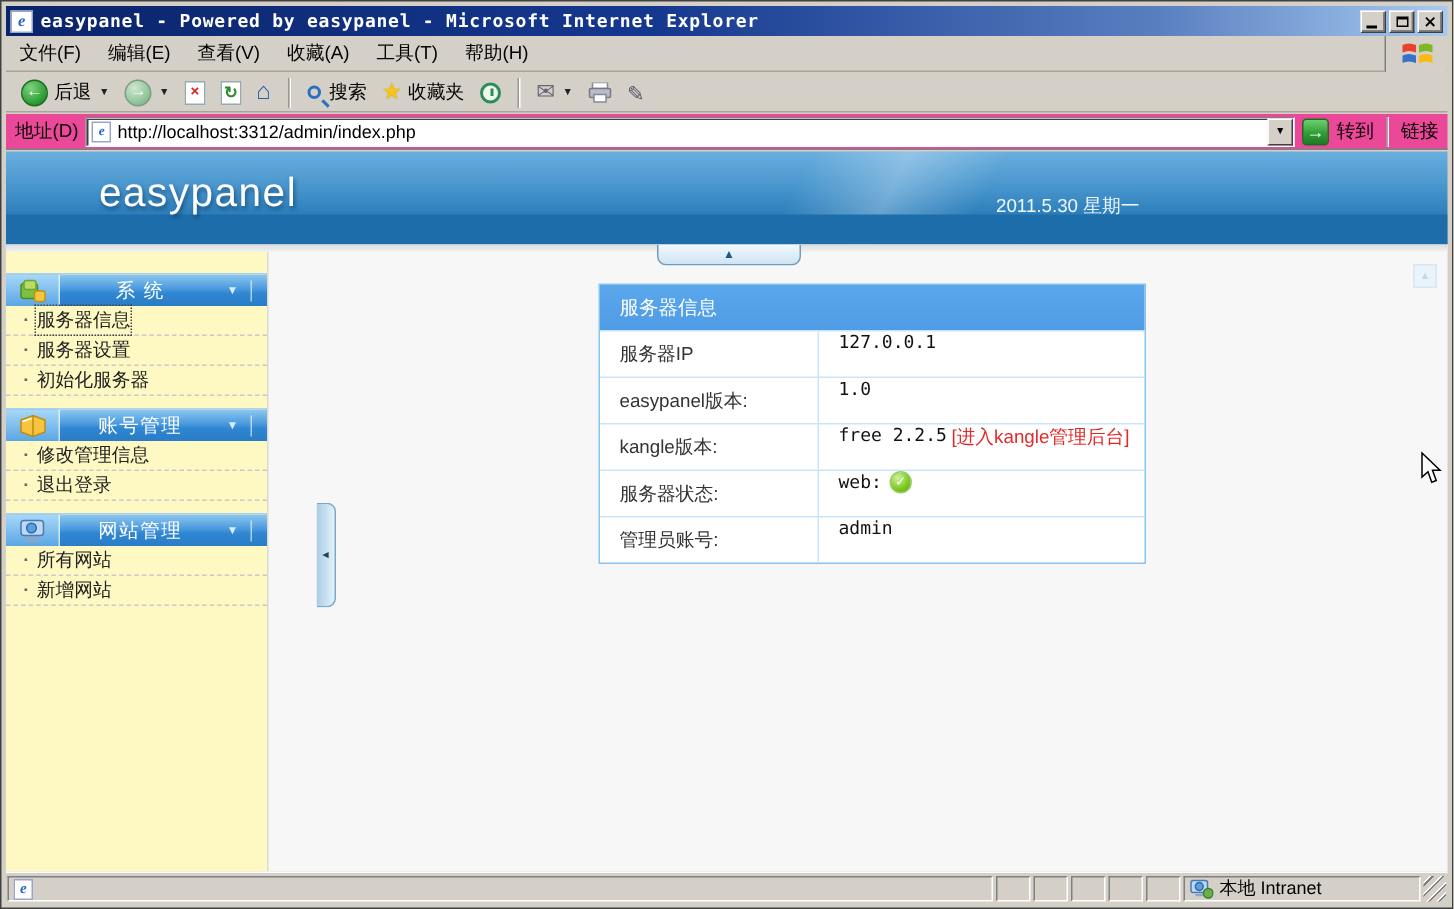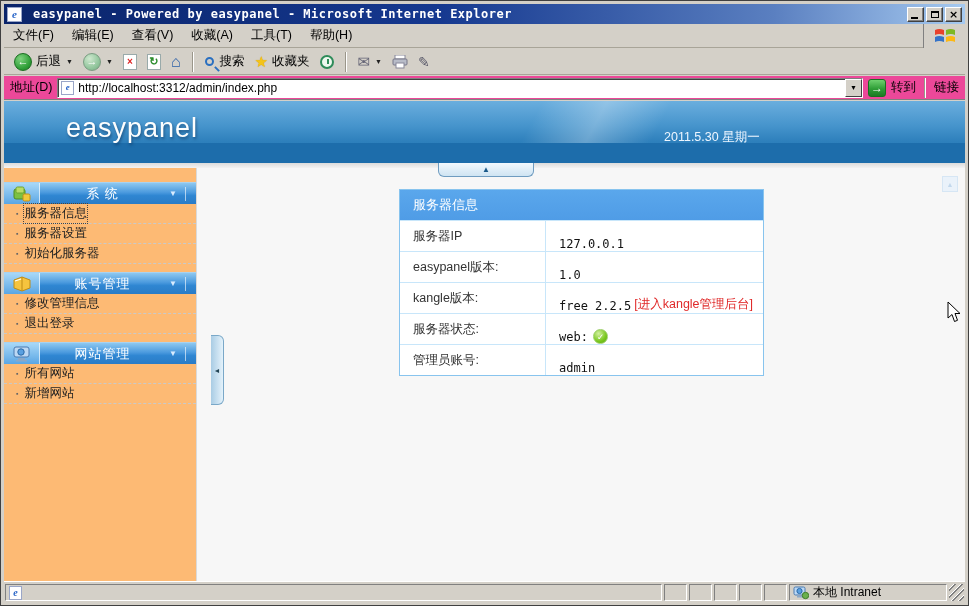--- a/index.html
+++ b/index.html
@@ -7,21 +7,21 @@
        background:#d4d0c8;overflow:hidden;-webkit-font-smoothing:none}
   *{box-sizing:border-box}
 
   .window{position:absolute;inset:0;border:1px solid #404040;background:#d4d0c8}
 
   
   .titlebar{position:absolute;left:3px;right:3px;top:3px;height:20px;
     background:linear-gradient(90deg,#0a246a 0%,#15388f 45%,#5a7fc0 80%,#a6caf0 100%);
     display:flex;align-items:center;padding:0 3px;color:#fff}
   .titlebar .title{font-family:"DejaVu Sans Mono",monospace;font-weight:bold;font-size:12px;
-    letter-spacing:.5px;white-space:nowrap;overflow:hidden;flex:1;margin-left:11px}
+    letter-spacing:.5px;white-space:nowrap;overflow:hidden;flex:1;margin-left:5px}
   .ie-doc{width:15px;height:15px;background:#fff;border:1px solid #9aa6c8;position:relative;
     display:flex;align-items:center;justify-content:center;flex:0 0 auto}
   .ie-doc span{color:#2a66c8;font:bold italic 11px "Liberation Serif",serif;line-height:1}
   .winbtn{width:17px;height:15px;margin-left:2px;background:#d4d0c8;border:1px solid;
     border-color:#fff #404040 #404040 #fff;box-shadow:inset -1px -1px 0 #808080;
     display:flex;align-items:center;justify-content:center;position:relative}
   .winbtn .min{position:absolute;left:3px;bottom:2px;width:7px;height:2px;background:#000}
   .winbtn .max{width:8px;height:7px;border:1px solid #000;border-top-width:2px}
   .winbtn .cls{font:bold 11px "DejaVu Sans",sans-serif;color:#000;line-height:1}
 
@@ -79,21 +79,21 @@
   
   .content{position:absolute;left:3px;right:3px;top:162px;bottom:24px;background:#f7f7f7;overflow:hidden}
   .content-topstrip{position:absolute;left:0;right:0;top:0;height:5px;background:linear-gradient(180deg,#dcdcdc,#f2f2f2)}
   .collapse-tab{position:absolute;left:434px;top:0;width:96px;height:14px;border:1px solid #6f9cc0;border-top:none;
     border-radius:0 0 6px 6px;background:linear-gradient(180deg,#f2f9fe,#cfe4f2);display:flex;align-items:center;justify-content:center;
     font-size:8px;color:#1a5a8a;line-height:1}
   .faint-scroll{position:absolute;right:7px;top:13px;width:16px;height:16px;background:#eaf2fa;border:1px solid #d6e6f4;
     display:flex;align-items:center;justify-content:center;font-size:7px;color:#c2d8ec}
 
   
-  .sidebar{position:absolute;left:0;top:5px;bottom:0;width:193px;background:#fdba74;border-right:1px solid #dadada;padding-top:14px}
+  .sidebar{position:absolute;left:0;top:5px;bottom:0;width:175px;background:#fef9c3;border-right:1px solid #dadada;padding-top:14px}
   .sec-head{height:22px;display:flex;align-items:center;color:#fff;font-size:13px;
     background:linear-gradient(180deg,#8ec8f0 0%,#4b9ade 45%,#2f86d2 60%,#2a7cc6 100%);border-top:1px solid #a8d2f0}
   .sec-head .icon-cell{width:36px;height:100%;display:flex;align-items:center;justify-content:center;
     background:linear-gradient(180deg,#a8d8f8,#5aa6e4);border-right:1px solid rgba(255,255,255,.65)}
   .sec-head .lbl{flex:1;text-align:center;letter-spacing:1px}
   .sec-head .arr{font-size:8px;color:#d8ecff;margin:0 8px 0 4px}
   .sec-head .rsep{width:1px;height:14px;background:rgba(255,255,255,.6);margin-right:10px}
   .side-item{height:20px;line-height:19px;border-bottom:1px dashed #c9c9c9;display:flex;align-items:center;
     padding-left:12px;font-size:12.5px;color:#222;cursor:pointer}
   .side-item .bullet{font-size:7px;color:#666;margin-right:6px}
@@ -103,21 +103,21 @@
   .side-handle{position:absolute;left:207px;top:172px;width:13px;height:70px;border:1px solid #7aa8c8;border-left:none;
     border-radius:0 6px 6px 0;background:linear-gradient(90deg,#a9cce4,#e4f2fb);display:flex;align-items:center;justify-content:center;
     font-size:7px;color:#245}
 
   
   .info-table{position:absolute;left:395px;top:26px;width:365px;border:1px solid #88c4ee;background:#fff}
   .info-table .thead{height:30px;background:linear-gradient(180deg,#5aa7ec,#4f9ce6);color:#fff;font-size:13px;
     display:flex;align-items:center;padding-left:13px}
   .trow{height:31px;display:flex;border-top:1px solid #c8e6fa;font-size:12.5px;align-items:stretch}
   .trow .tlabel{width:146px;border-right:1px solid #c8e6fa;display:flex;align-items:center;padding-left:13px;color:#333}
-  .trow .tvalue{flex:1;display:flex;align-items:flex-end;padding-left:13px;gap:3px;color:#111;
+  .trow .tvalue{flex:1;display:flex;align-items:flex-start;padding-left:13px;gap:3px;color:#111;
     font-family:"DejaVu Sans Mono",monospace;font-size:12px}
   .red-link{color:#e02a2a;font-family:"Liberation Sans",sans-serif;font-size:12.5px;cursor:pointer}
   .check-ball{width:15px;height:15px;border-radius:50%;margin-left:2px;
     background:radial-gradient(circle at 35% 28%,#d2f0a0,#7ac81e 60%,#55a60e);border:1px solid #9ace66;
     color:#fff;font-size:10px;font-weight:bold;display:flex;align-items:center;justify-content:center}
 
   
   .statusbar{position:absolute;left:3px;right:3px;bottom:3px;height:21px;background:#d4d0c8;border-top:1px solid #fff;
     display:flex;align-items:stretch;padding:2px 1px 1px 1px;gap:2px;font-size:12px}
   .spanel{border:1px solid;border-color:#808080 #fff #fff #808080;display:flex;align-items:center;padding:0 3px;gap:4px}

